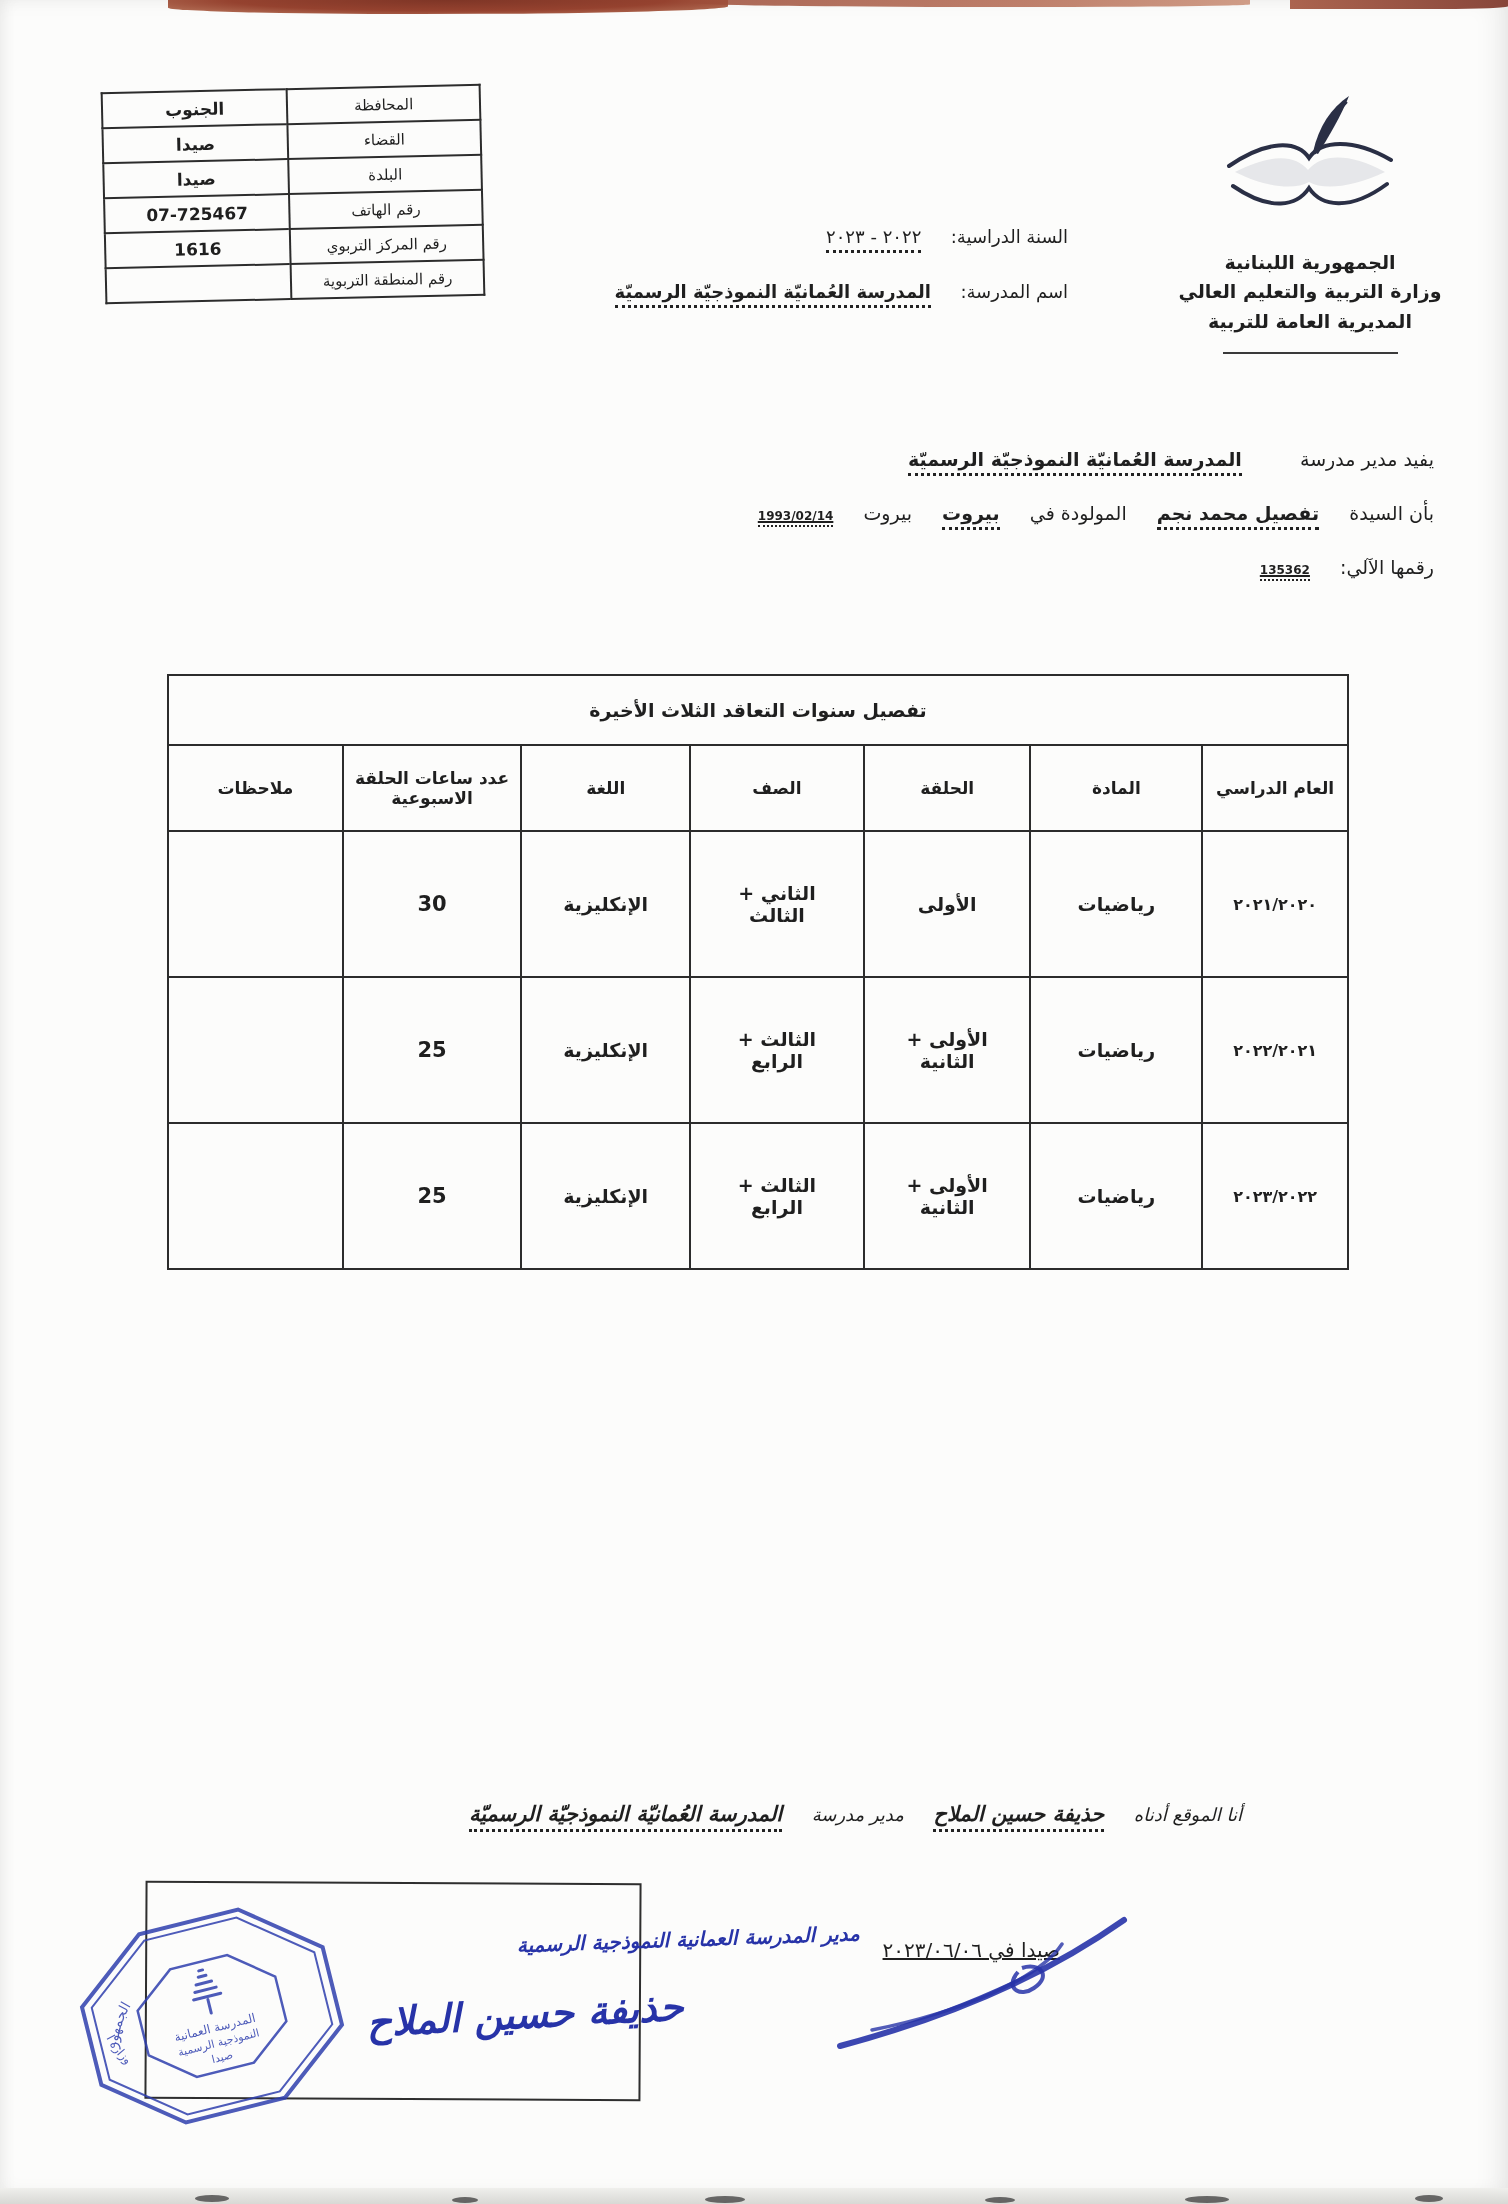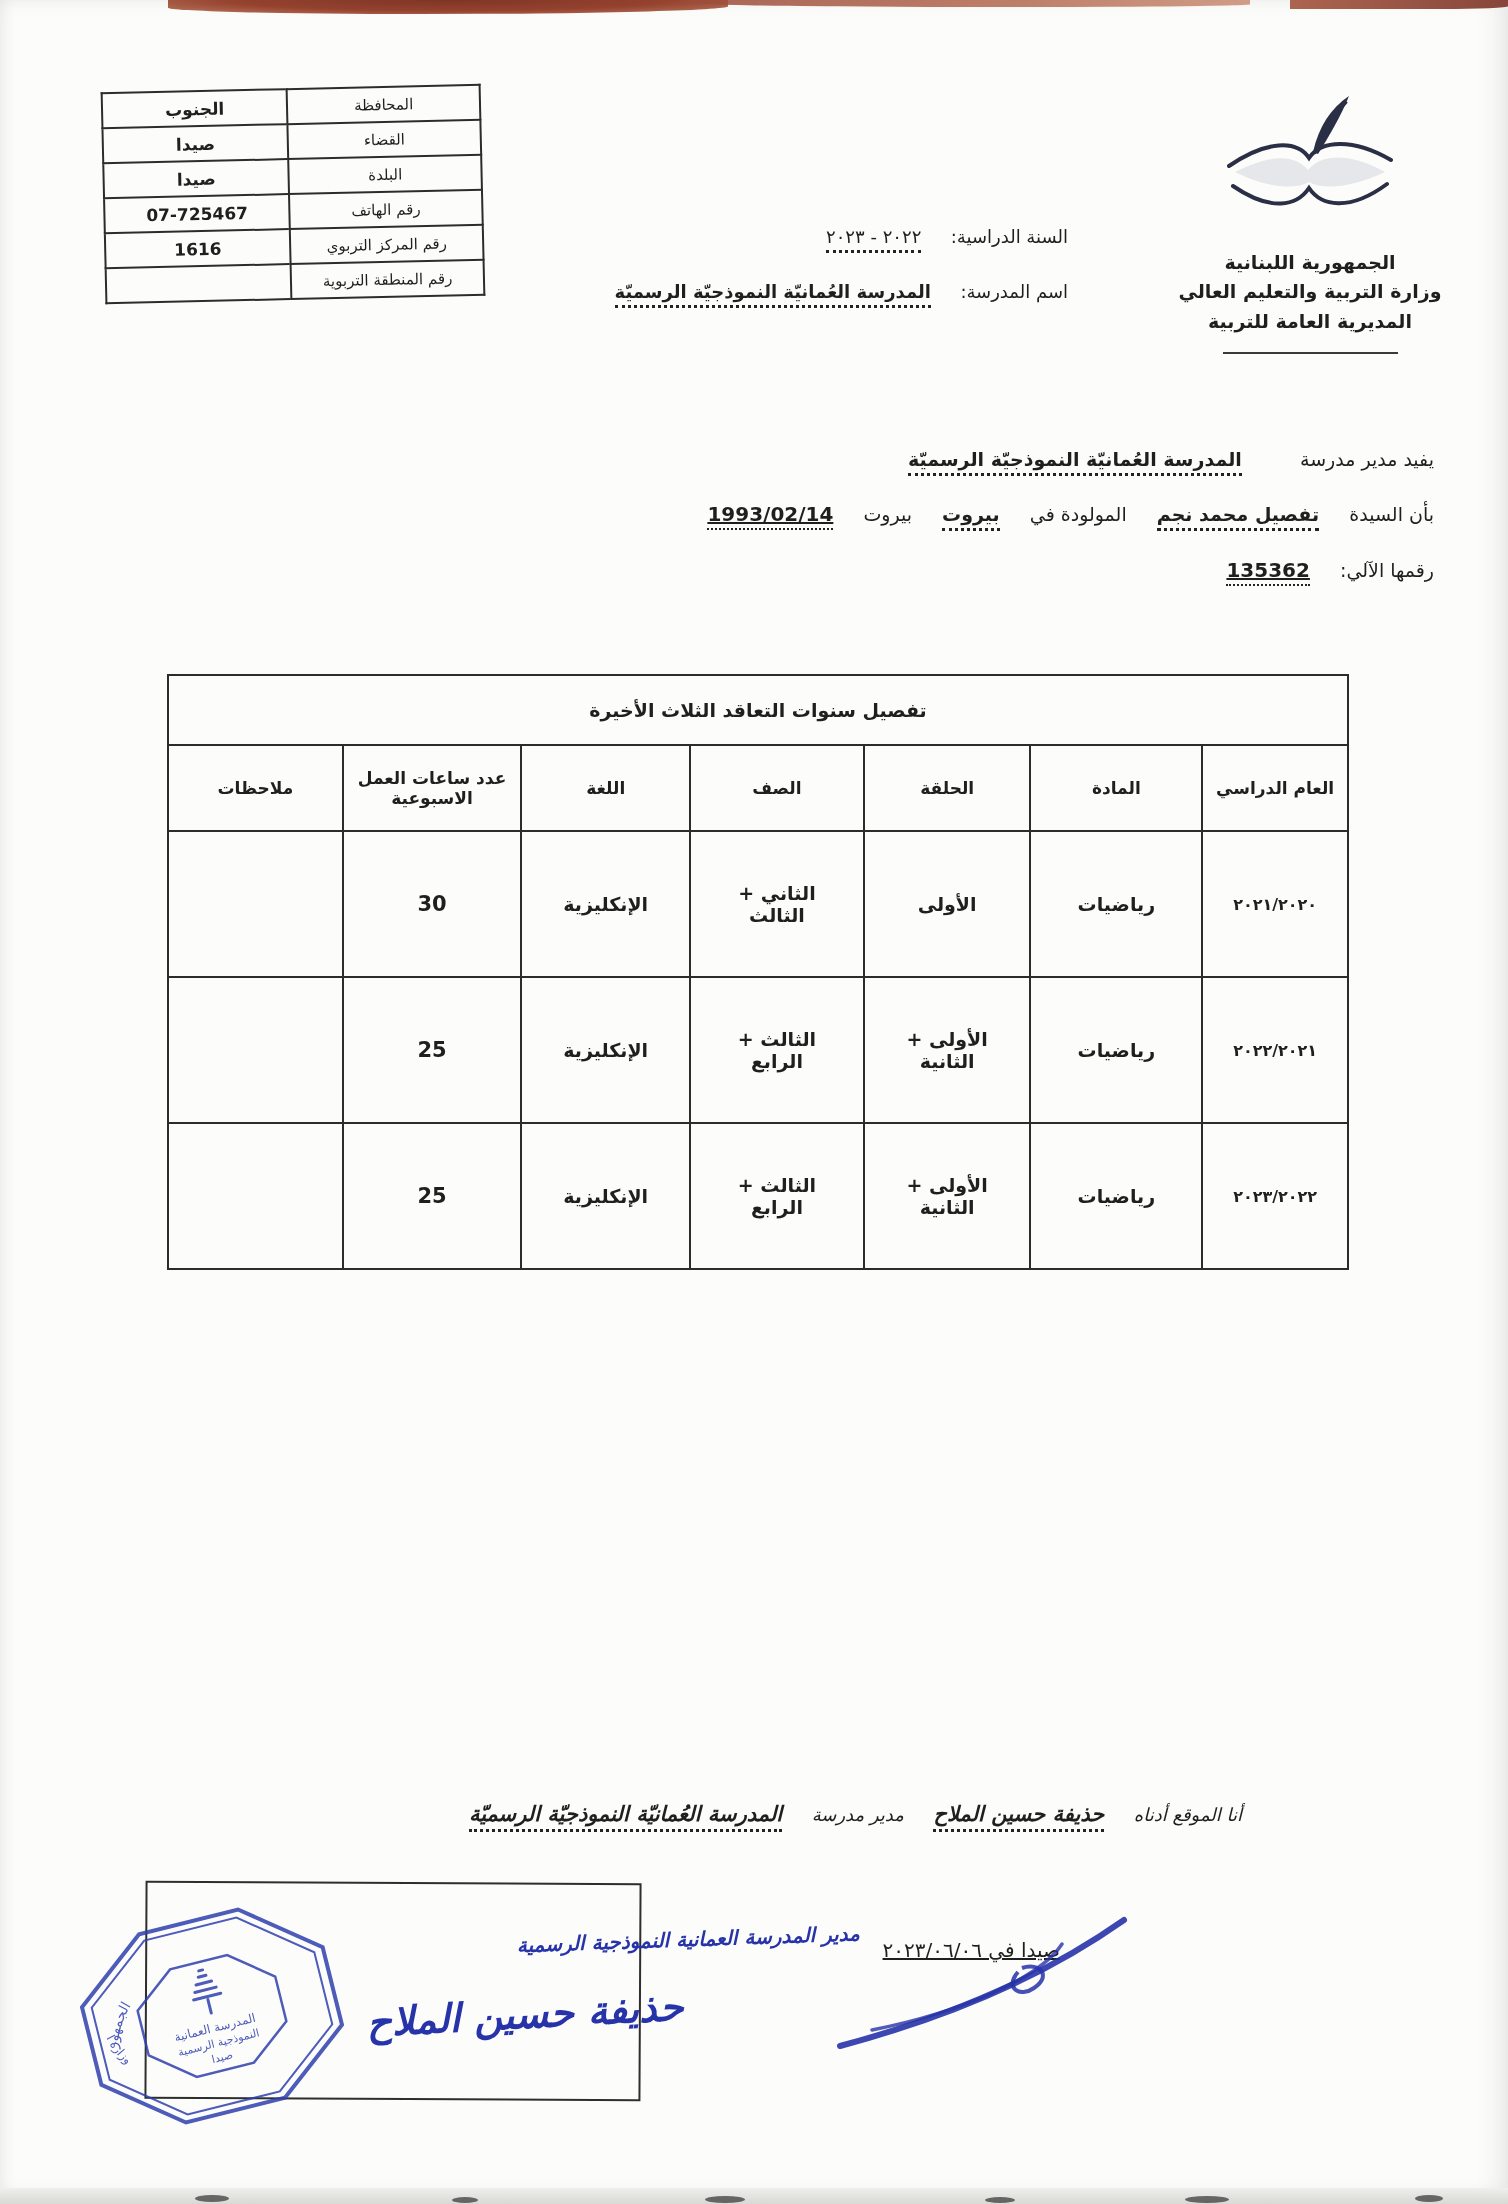--- a/index.html
+++ b/index.html
@@ -37,21 +37,21 @@
   .title-line { margin-top:34px; font-size:18px; text-align:right; }
   .title-line .v { font-weight:bold; }
   .dotted-u { border-bottom:3px dotted #232323; padding-bottom:3px; }
   .solid-dotted-u { text-decoration:underline; text-decoration-thickness:2px; border-bottom:2.5px dotted #232323; padding-bottom:2px; }
   
   .body-block { position:absolute; top:448px; right:74px; width:1120px; direction:rtl; text-align:right; font-size:19px; }
   .body-block .row { margin-bottom:32px; }
   .b { font-weight:bold; }
   .gap-lg { display:inline-block; width:46px; }
   .gap-sm { display:inline-block; width:18px; }
-  .num { font-size:20px; letter-spacing:.5px;margin-left:31px; }
+  .num { font-size:12px; letter-spacing:.5px;margin-left:31px; }
   
   .contract { position:absolute; top:674px; left:167px; width:1182px; border-collapse:collapse; direction:rtl; }
   .contract td, .contract th { border:2.5px solid #2c2c2c; text-align:center; vertical-align:middle; }
   .contract .t-title { height:66px; font-size:19px; font-weight:600; }
   .contract th { height:76px; font-size:17px; font-weight:600; padding:4px 6px; }
   .contract td.cell { height:136px; font-size:19px; font-weight:bold; padding:4px 22px; }
   .contract td.year { font-size:16px; font-weight:600; padding:4px 6px; }
   .contract td.hours { font-size:21px; }
   .contract td.notes { padding:4px; }
   
@@ -178,21 +178,21 @@
     <tbody>
       <tr>
         <td class="t-title" colspan="7">تفصيل سنوات التعاقد الثلاث الأخيرة</td>
       </tr>
       <tr>
         <th>العام الدراسي</th>
         <th>المادة</th>
         <th>الحلقة</th>
         <th>الصف</th>
         <th>اللغة</th>
-        <th>عدد ساعات العمل الاسبوعية</th>
+        <th>عدد ساعات الحلقة الاسبوعية</th>
         <th>ملاحظات</th>
       </tr>
       <tr>
         <td class="cell year">٢٠٢١/٢٠٢٠</td>
         <td class="cell">رياضيات</td>
         <td class="cell">الأولى</td>
         <td class="cell">الثاني + الثالث</td>
         <td class="cell">الإنكليزية</td>
         <td class="cell hours">30</td>
         <td class="cell notes"></td>

